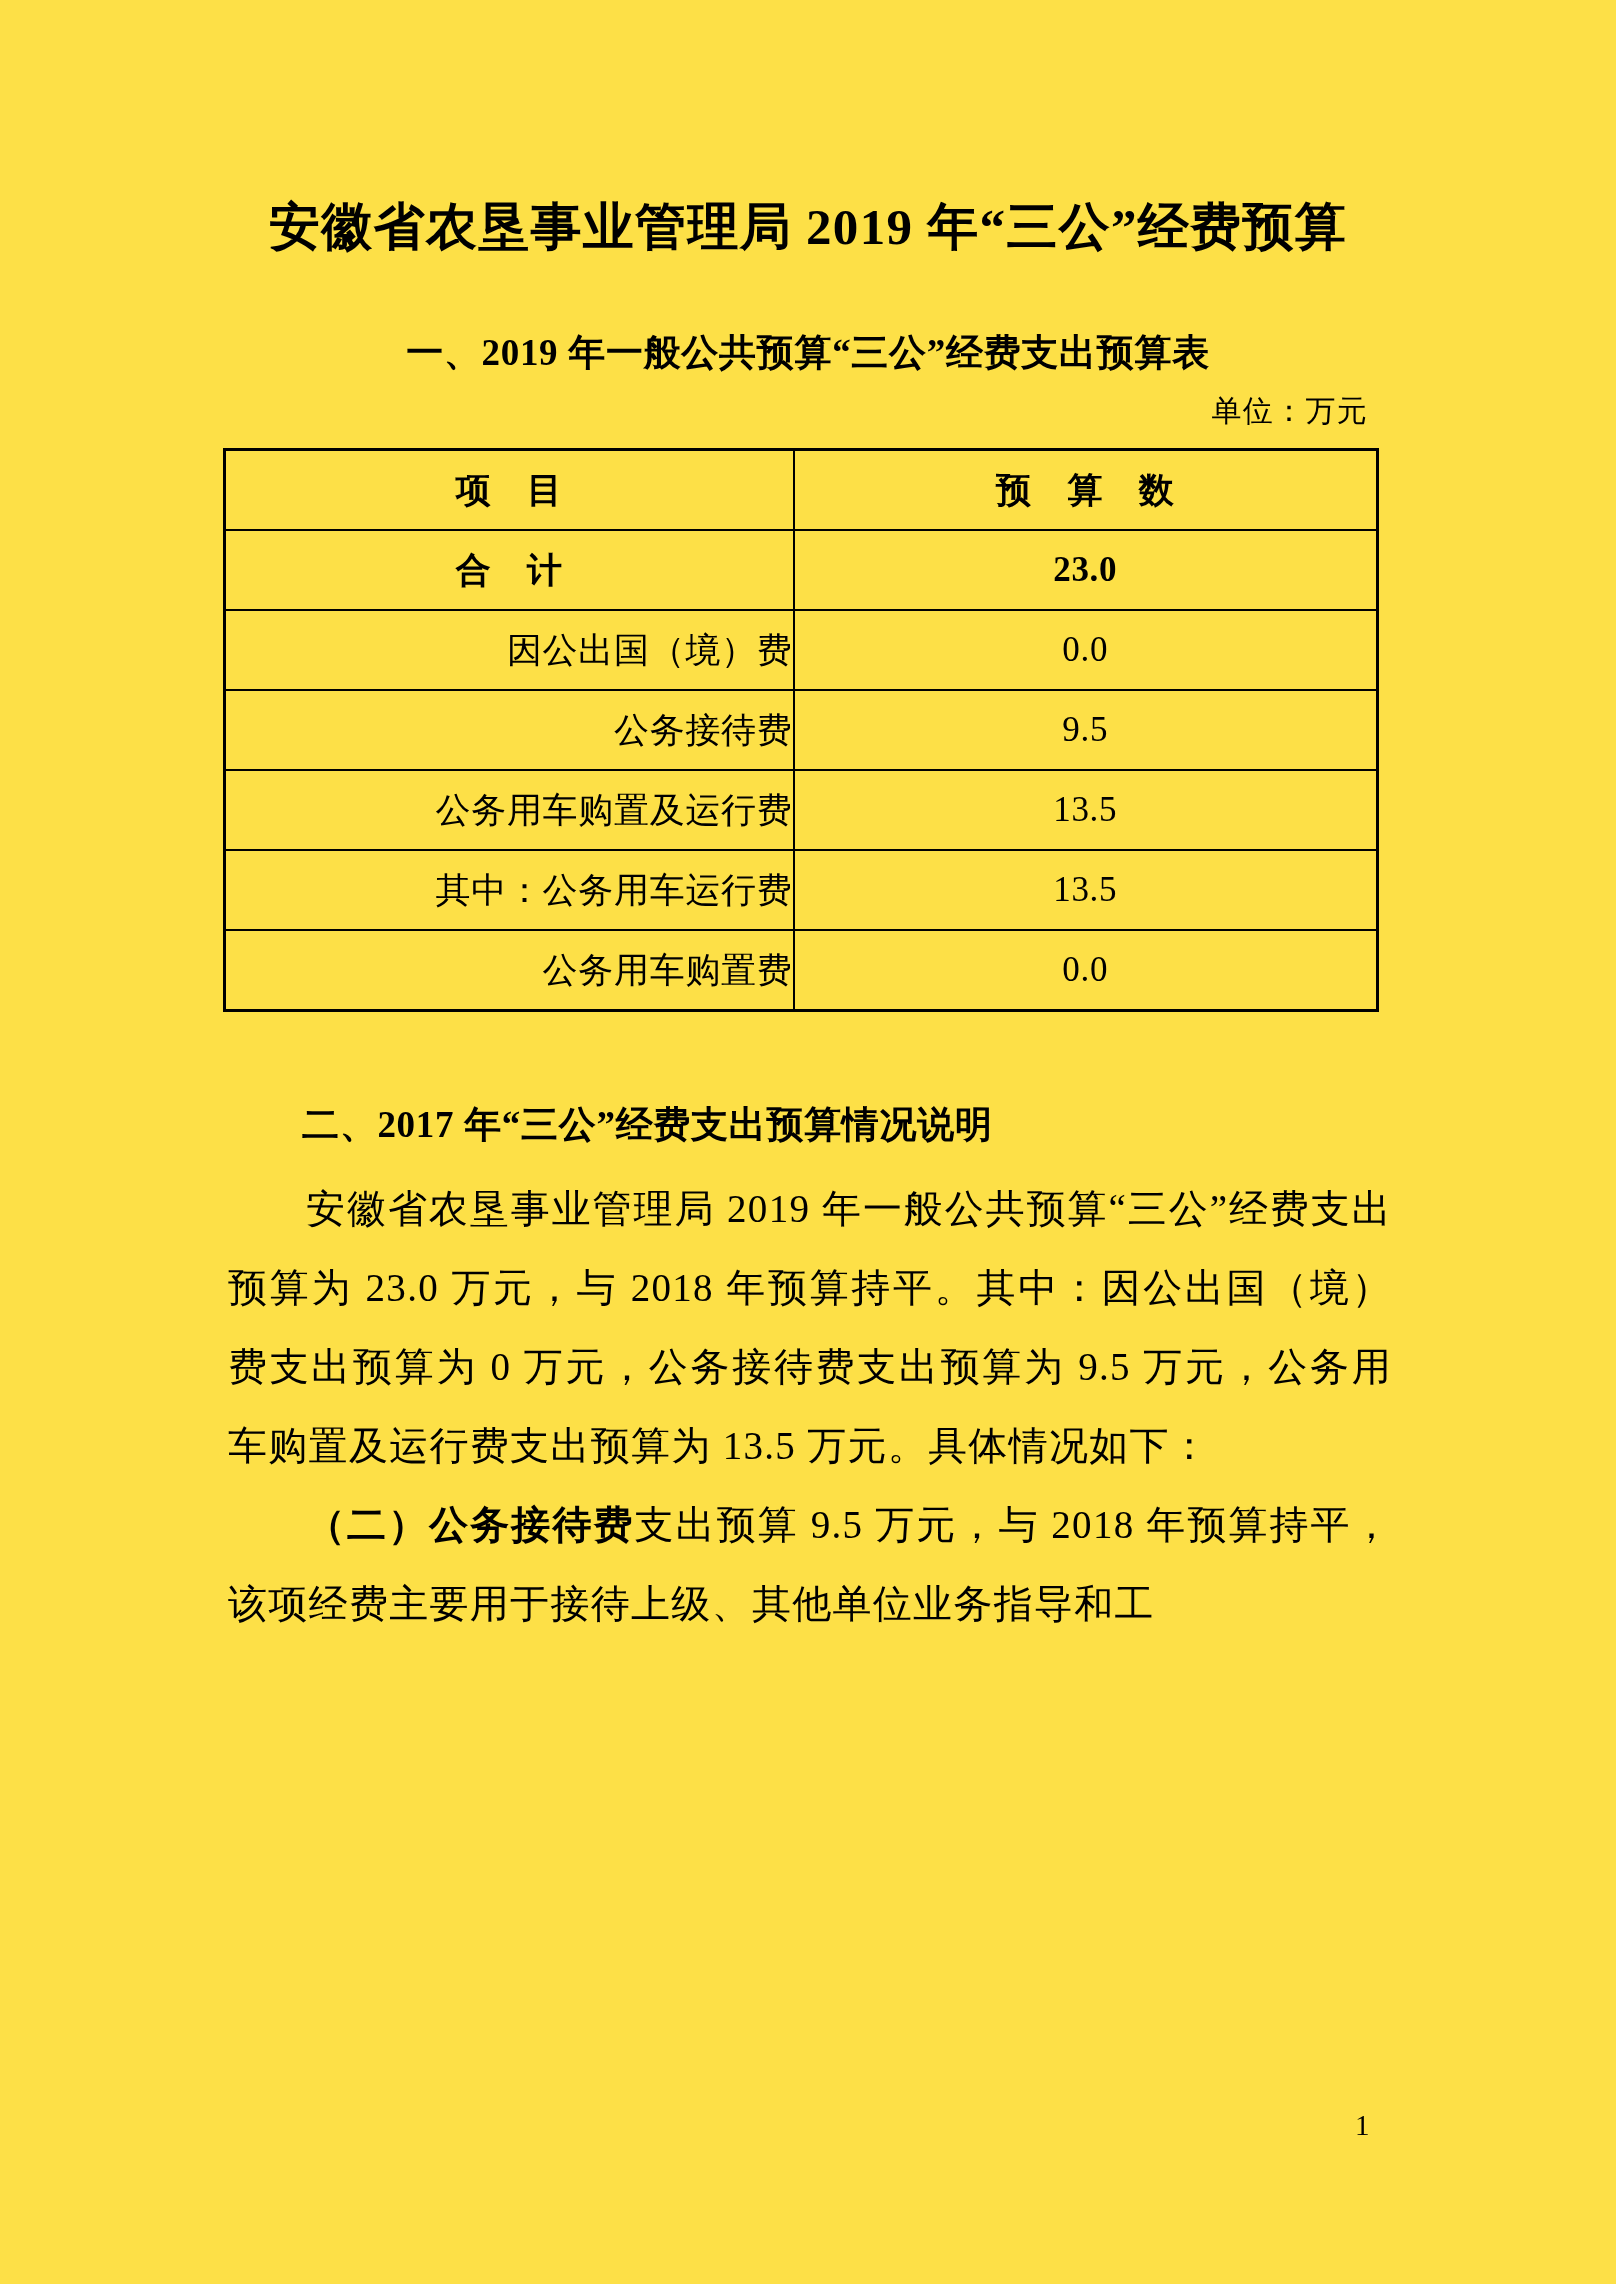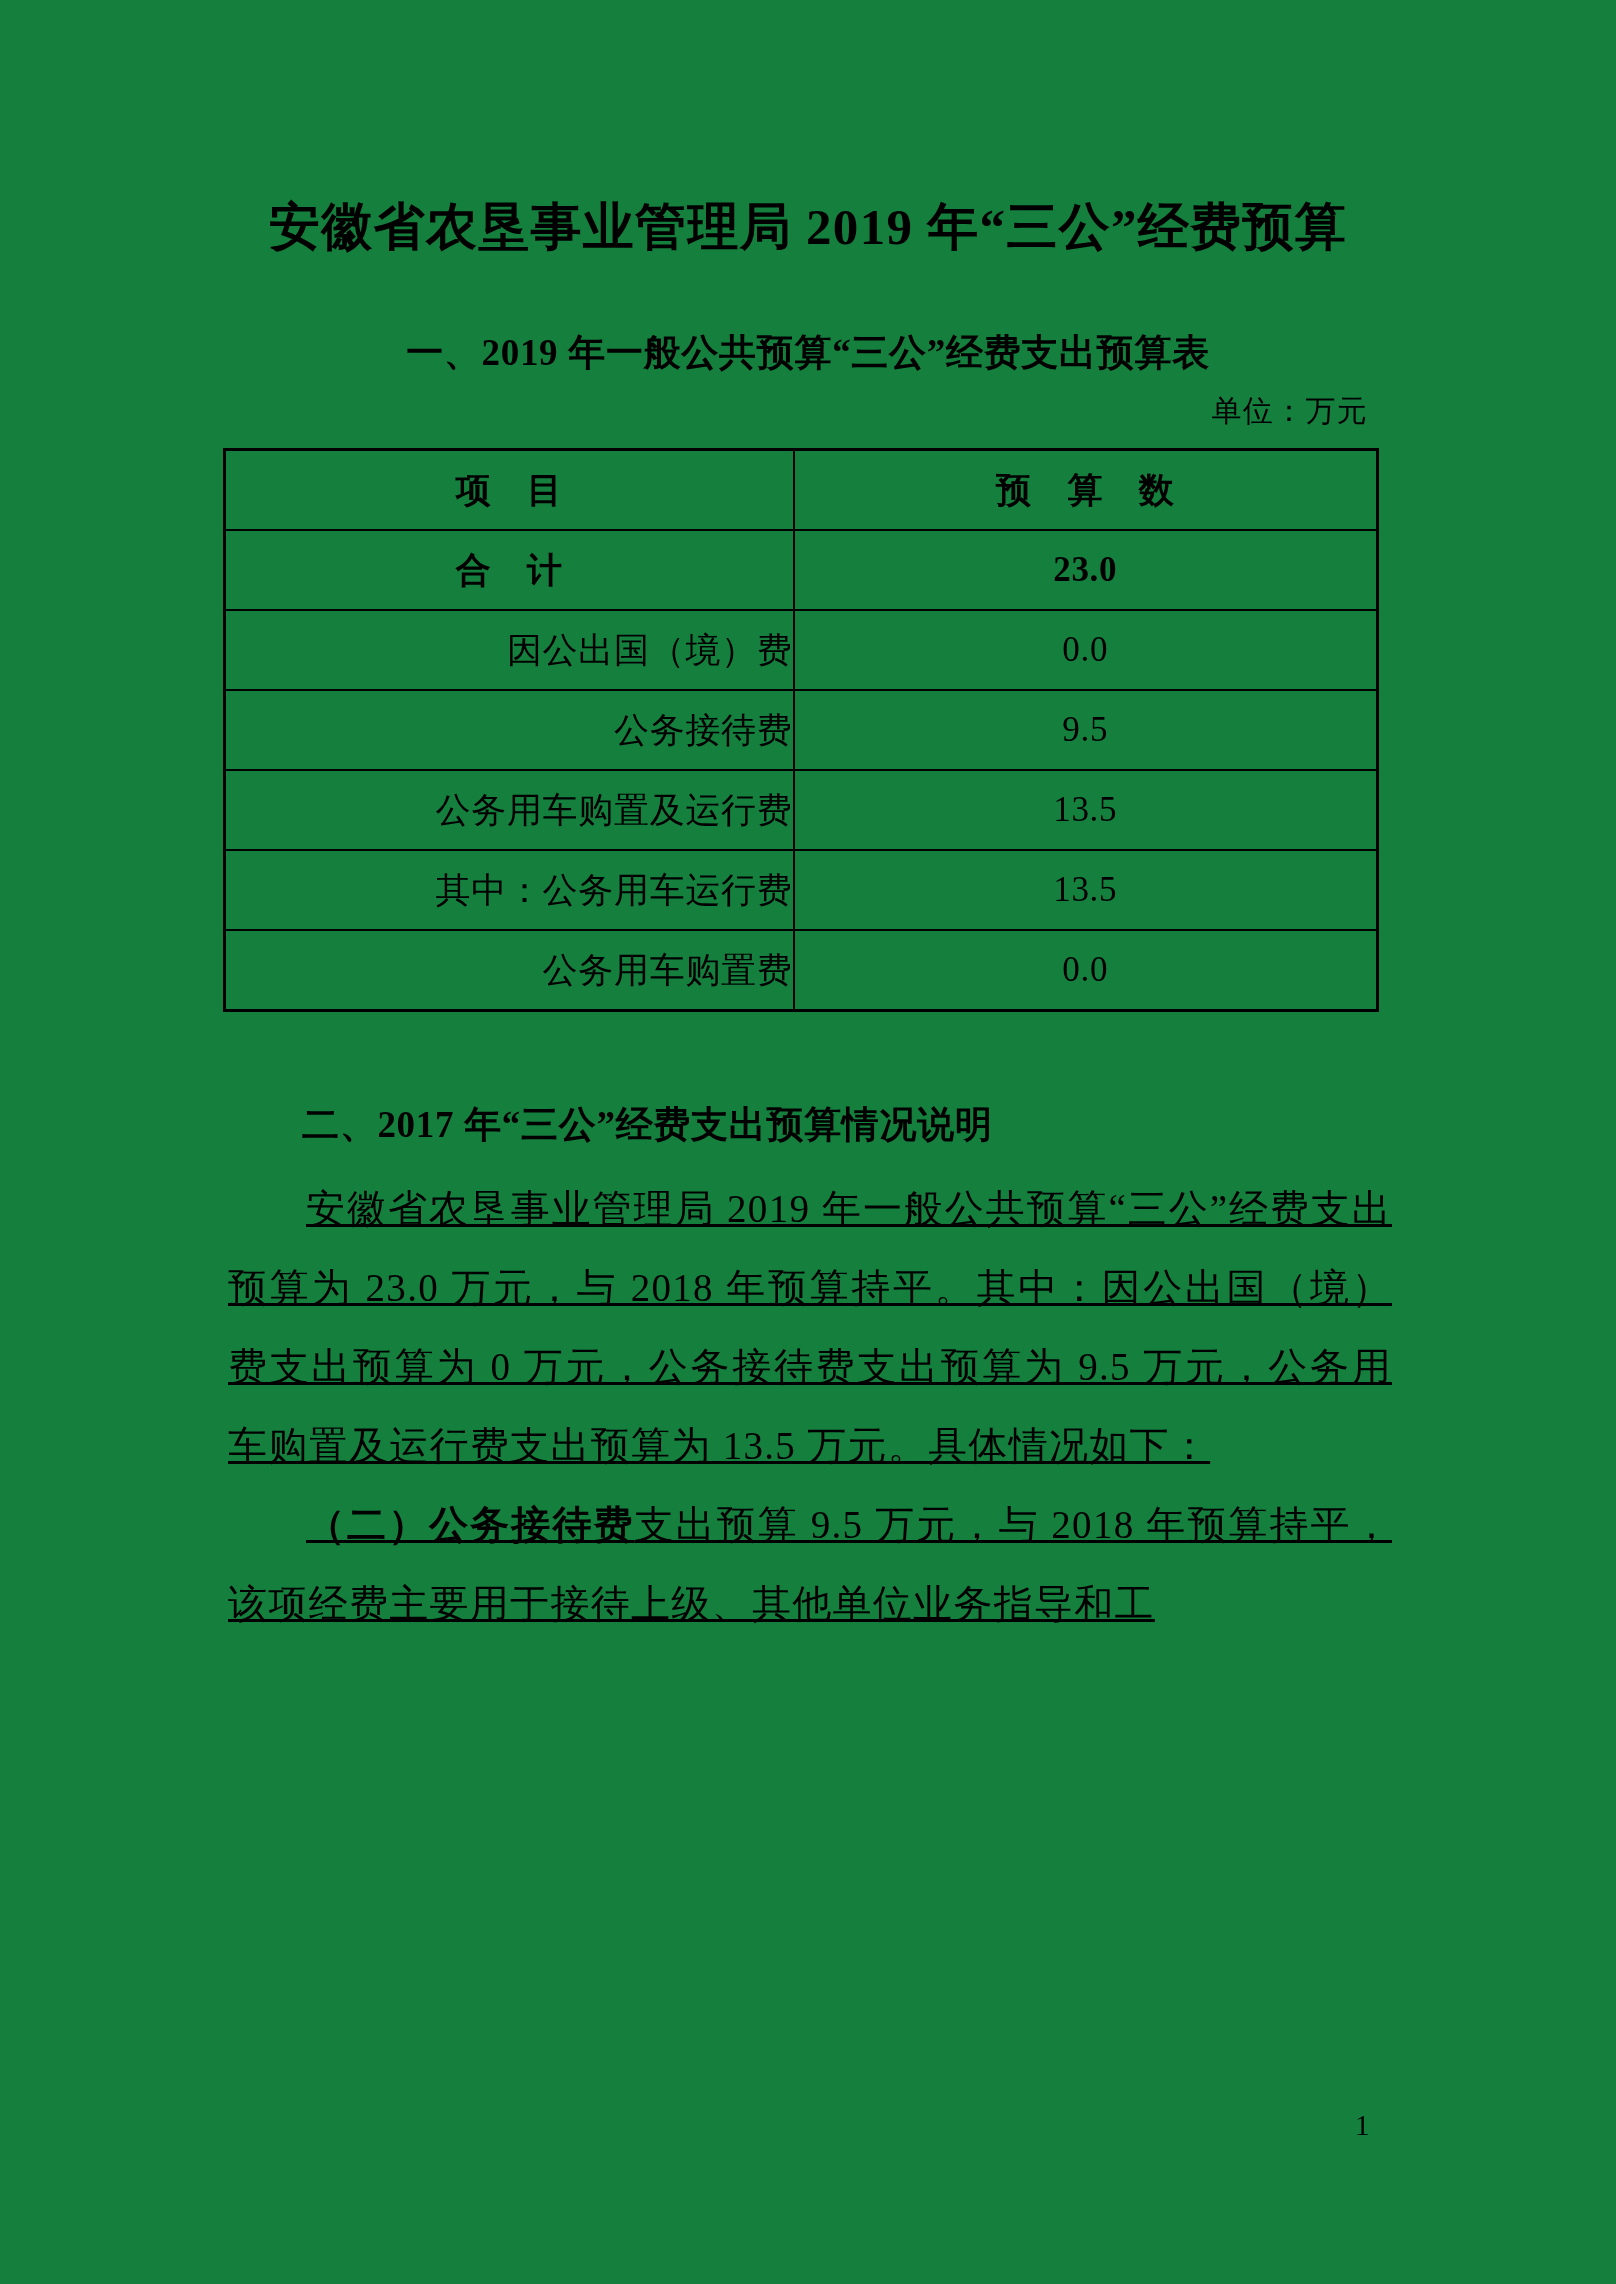--- a/index.html
+++ b/index.html
@@ -1,21 +1,21 @@
 <!DOCTYPE html>
 <html style="font-size:10.4px"><head>
 <meta charset="utf-8">
 <style>
   html, body { margin: 0; padding: 0; background: #888; }
   .page {
     position: relative;
     width: 1616px;
     height: 2284px;
     margin: 0 auto;
-    background: #15803d;
+    background: #fde047;
     color: #000000;
     font-family: "Liberation Serif", "DejaVu Serif", serif;
   }
   .doc-title {
     position: absolute;
     top: 193px; left: 0;
     width: 100%;
     margin: 0;
     text-align: center;
     font-size: 51px;
@@ -70,21 +70,21 @@
   .s2-heading { top: 1100px; left: 228px; text-indent: 74px; }
   .body-text {
     position: absolute;
     top: 1169px; left: 228px;
     width: 1164px;
     font-size: 39px;
     line-height: 79px;
     text-align: justify;
     letter-spacing: 1.3px;
   }
-  .body-text p { margin: 0; text-indent: 2em; text-decoration: underline; }
+  .body-text p { margin: 0; text-indent: 2em; }
   .para-lead { font-weight: bold; }
   .page-number {
     position: absolute;
     top: 2109px; left: 1355px;
     font-size: 29px;
   }
 </style>
 </head>
 <body>
 

